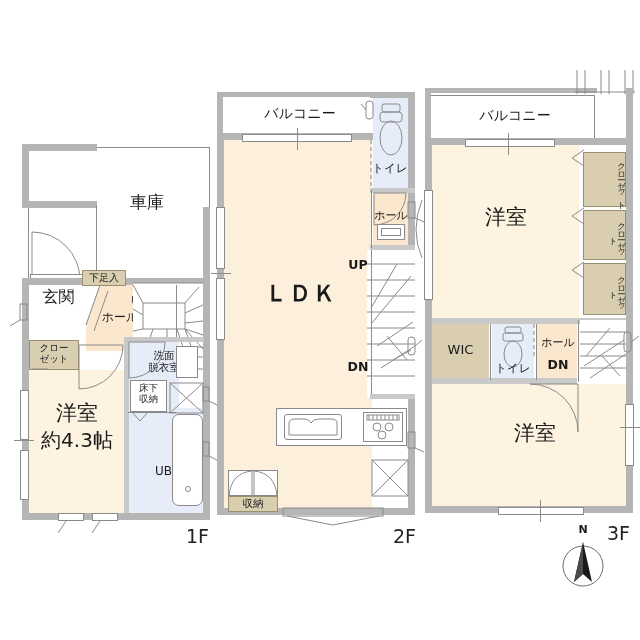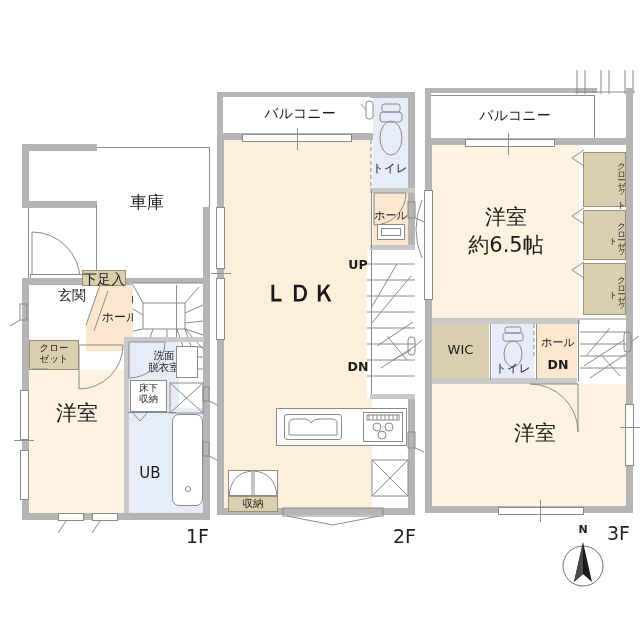--- a/index.html
+++ b/index.html
@@ -53,37 +53,37 @@
   </svg>
   <div class="obj" style="left:30px;top:274px;width:66px;height:8px;"></div>
 
   <div class="wall" style="left:22px;top:278px;width:188px;height:7px;"></div>
 
   <div class="wall" style="left:22px;top:278px;width:7px;height:242px;"></div>
   <div class="wall" style="left:22px;top:513px;width:188px;height:7px;"></div>
   <div class="wall" style="left:203px;top:278px;width:7px;height:242px;"></div>
 
   <div class="room white" style="left:29px;top:285px;width:86px;height:52px;"></div>
-  <span class="lbl" style="left:31px;top:288px;width:55px;font-size:14px;text-align:right;">玄関</span>
+  <span class="lbl" style="left:31px;top:288px;width:55px;font-size:16px;">玄関</span>
 
   <svg class="abs" style="left:10px;top:300px;width:22px;height:26px;">
     <rect x="10" y="4" width="7" height="16" class="st" fill="#fff"></rect>
     <path class="st" d="M10,20 L0,26"></path>
   </svg>
 
   <svg class="abs" style="left:86px;top:285px;width:90px;height:66px;">
     <path d="M14,0 L90,0 L90,66 L0,66 L0,40 Z" fill="#fbe7cd" stroke="none"></path>
     <path class="st" d="M14,0 L0,40"></path>
     <path class="st" d="M22,6 L8,46"></path>
   </svg>
   <span class="lbl" style="left:94px;top:311px;width:52px;font-size:12px;">ホール</span>
   <span class="lbl" style="left:128px;top:294px;width:26px;font-size:13px;font-weight:bold;">UP</span>
 
   <div class="room tan" style="left:82px;top:270px;width:44px;height:16px;border:1px solid #9a9070;"></div>
-  <span class="lbl" style="left:82px;top:272px;width:44px;font-size:14px;">下足入</span>
+  <span class="lbl" style="left:82px;top:272px;width:44px;font-size:10px;">下足入</span>
 
   <svg class="abs" style="left:133px;top:283px;width:70px;height:86px;">
     <rect x="0" y="0" width="70" height="86" fill="#ffffff" stroke="none"></rect>
     <path class="st" d="M0,0 L70,0"></path>
     <path class="st" d="M0,86 L70,86"></path>
     <rect x="10" y="20" width="42" height="26" class="st"></rect>
     <path class="st" d="M10,20 L0,2 M10,32 L0,26 M10,46 L0,48 M20,46 L14,64 M34,46 L34,66 M44,46 L50,64"></path>
     <path class="st" d="M52,20 L66,4 M52,30 L70,22 M52,40 L70,38 M52,46 L70,52 M52,46 L70,66 M52,46 L64,80"></path>
     <path class="st" d="M14,64 L70,64 M14,74 L70,74"></path>
     <path class="st" d="M40,60 L50,82 M44,82 L56,76"></path>
@@ -92,20 +92,21 @@
 
   <div class="room tan" style="left:29px;top:340px;width:50px;height:30px;border:1px solid #9a9070;"></div>
   <span class="lbl" style="left:29px;top:343px;width:50px;font-size:9.5px;">クロー
 ゼット</span>
   <svg class="abs" style="left:32px;top:369px;width:16px;height:9px;">
     <path class="st" d="M0,0 L16,0 L8,9 Z" fill="#fff"></path>
   </svg>
 
   <div class="room cream" style="left:29px;top:370px;width:95px;height:143px;"></div>
   <span class="lbl" style="left:34px;top:402px;width:86px;font-size:21px;">洋室</span>
+  <span class="lbl" style="left:30px;top:429px;width:94px;font-size:20px;">約4.3帖</span>
 
   <svg class="abs" style="left:79px;top:345px;width:46px;height:46px;">
     <path class="st" d="M0,0 L0,44 A44,44 0 0 0 44,0 Z" fill="#ffffff"></path>
   </svg>
 
   <div class="obj" style="left:20px;top:390px;width:9px;height:50px;"></div>
   <div class="obj" style="left:20px;top:450px;width:9px;height:50px;"></div>
   <div class="thin" style="left:14px;top:440px;width:20px;height:1px;"></div>
 
   <div class="obj" style="left:58px;top:513px;width:26px;height:8px;"></div>
@@ -130,21 +131,21 @@
   <span class="lbl" style="left:130px;top:383px;width:37px;font-size:9.5px;">床下
 収納</span>
 
   <div class="obj" style="left:176px;top:346px;width:22px;height:32px;"></div>
   <svg class="abs" style="left:170px;top:383px;width:33px;height:30px;">
     <rect x="0" y="0" width="33" height="30" class="st" fill="#fff"></rect>
     <path class="st" d="M0,0 L33,30 M33,0 L0,30"></path>
   </svg>
 
   <div class="thin" style="left:128px;top:412px;width:48px;height:1px;"></div>
-  <span class="lbl" style="left:128px;top:465px;width:44px;font-size:15px;">UB</span>
+  <span class="lbl" style="left:128px;top:465px;width:44px;font-size:12px;text-align:right;">UB</span>
   <svg class="abs" style="left:132px;top:412px;width:16px;height:9px;">
     <path class="st" d="M0,0 L16,0 L8,9 Z" fill="#fff"></path>
   </svg>
 
   <div class="obj" style="left:172px;top:414px;width:31px;height:92px;border-radius:7px;"></div>
   <svg class="abs" style="left:183px;top:484px;width:10px;height:10px;">
     <circle cx="5" cy="5" r="2.5" class="st"></circle>
   </svg>
 
   <svg class="abs" style="left:203px;top:385px;width:14px;height:20px;">
@@ -281,21 +282,20 @@
     <path class="st" d="M0,22 L60,22"></path>
   </svg>
 
   <div class="wall" style="left:5px;top:138px;width:208px;height:7px;"></div>
   <div class="wall" style="left:5px;top:138px;width:7px;height:375px;"></div>
   <div class="wall" style="left:5px;top:506px;width:208px;height:7px;"></div>
   <div class="wall" style="left:206px;top:88px;width:7px;height:425px;"></div>
 
   <div class="room cream" style="left:12px;top:145px;width:147px;height:175px;"></div>
   <span class="lbl" style="left:37px;top:206px;width:98px;font-size:21px;">洋室</span>
-  <span class="lbl" style="left:30px;top:234px;width:112px;font-size:21px;">約6.5帖</span>
 
   <div class="obj" style="left:45px;top:139px;width:90px;height:8px;"></div>
   <div class="thin" style="left:88px;top:133px;width:1px;height:22px;"></div>
   <div class="obj" style="left:4px;top:190px;width:9px;height:110px;"></div>
   <svg class="abs" style="left:-6px;top:200px;width:14px;height:60px;">
     <path class="st" d="M8,0 Q-4,30 8,58"></path>
   </svg>
 
   <div class="room tan" style="left:163px;top:152px;width:43px;height:55px;border:1px solid #9a9070;"></div>
   <span class="vlbl" style="left:163px;top:155px;width:43px;height:50px;font-size:8.5px;">クローゼット</span>

